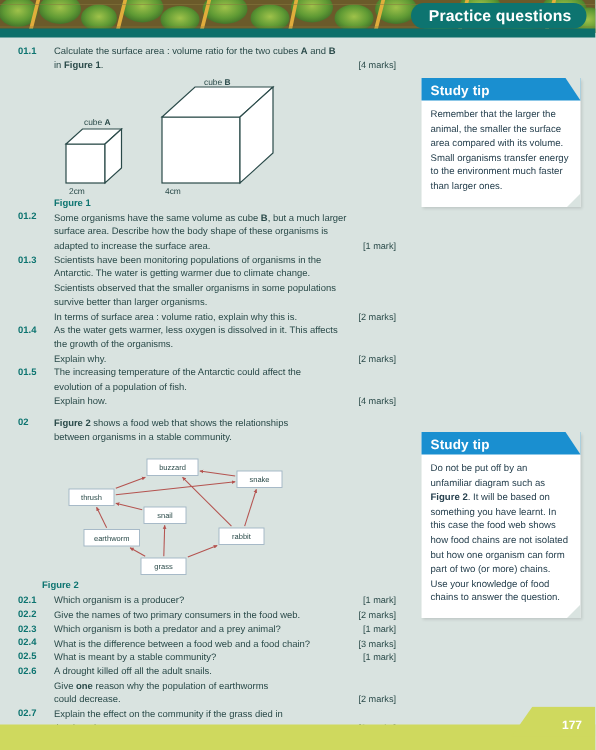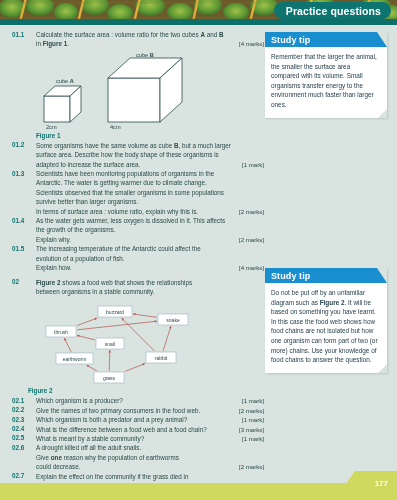--- a/index.html
+++ b/index.html
@@ -116,23 +116,24 @@
     margin: 4px 0 0 16px;
     width: 200px;
     height: 85px;
     position: relative;
   }
   #figure2 svg { display:block; }
 
   
   .study-tip {
     position: absolute;
-    width: 122px;
+    width: 106px;
     background: #ffffff;
     box-shadow: 1px 1px 2px rgba(0,0,0,0.13);
+    margin-top: 20px;
   }
   .tip-header {
     position: relative;
     height: 15px;
     background: #1a8fd0;
     display: flex;
     align-items: center;
   }
   .tip-header .tip-title {
     color: #ffffff;

